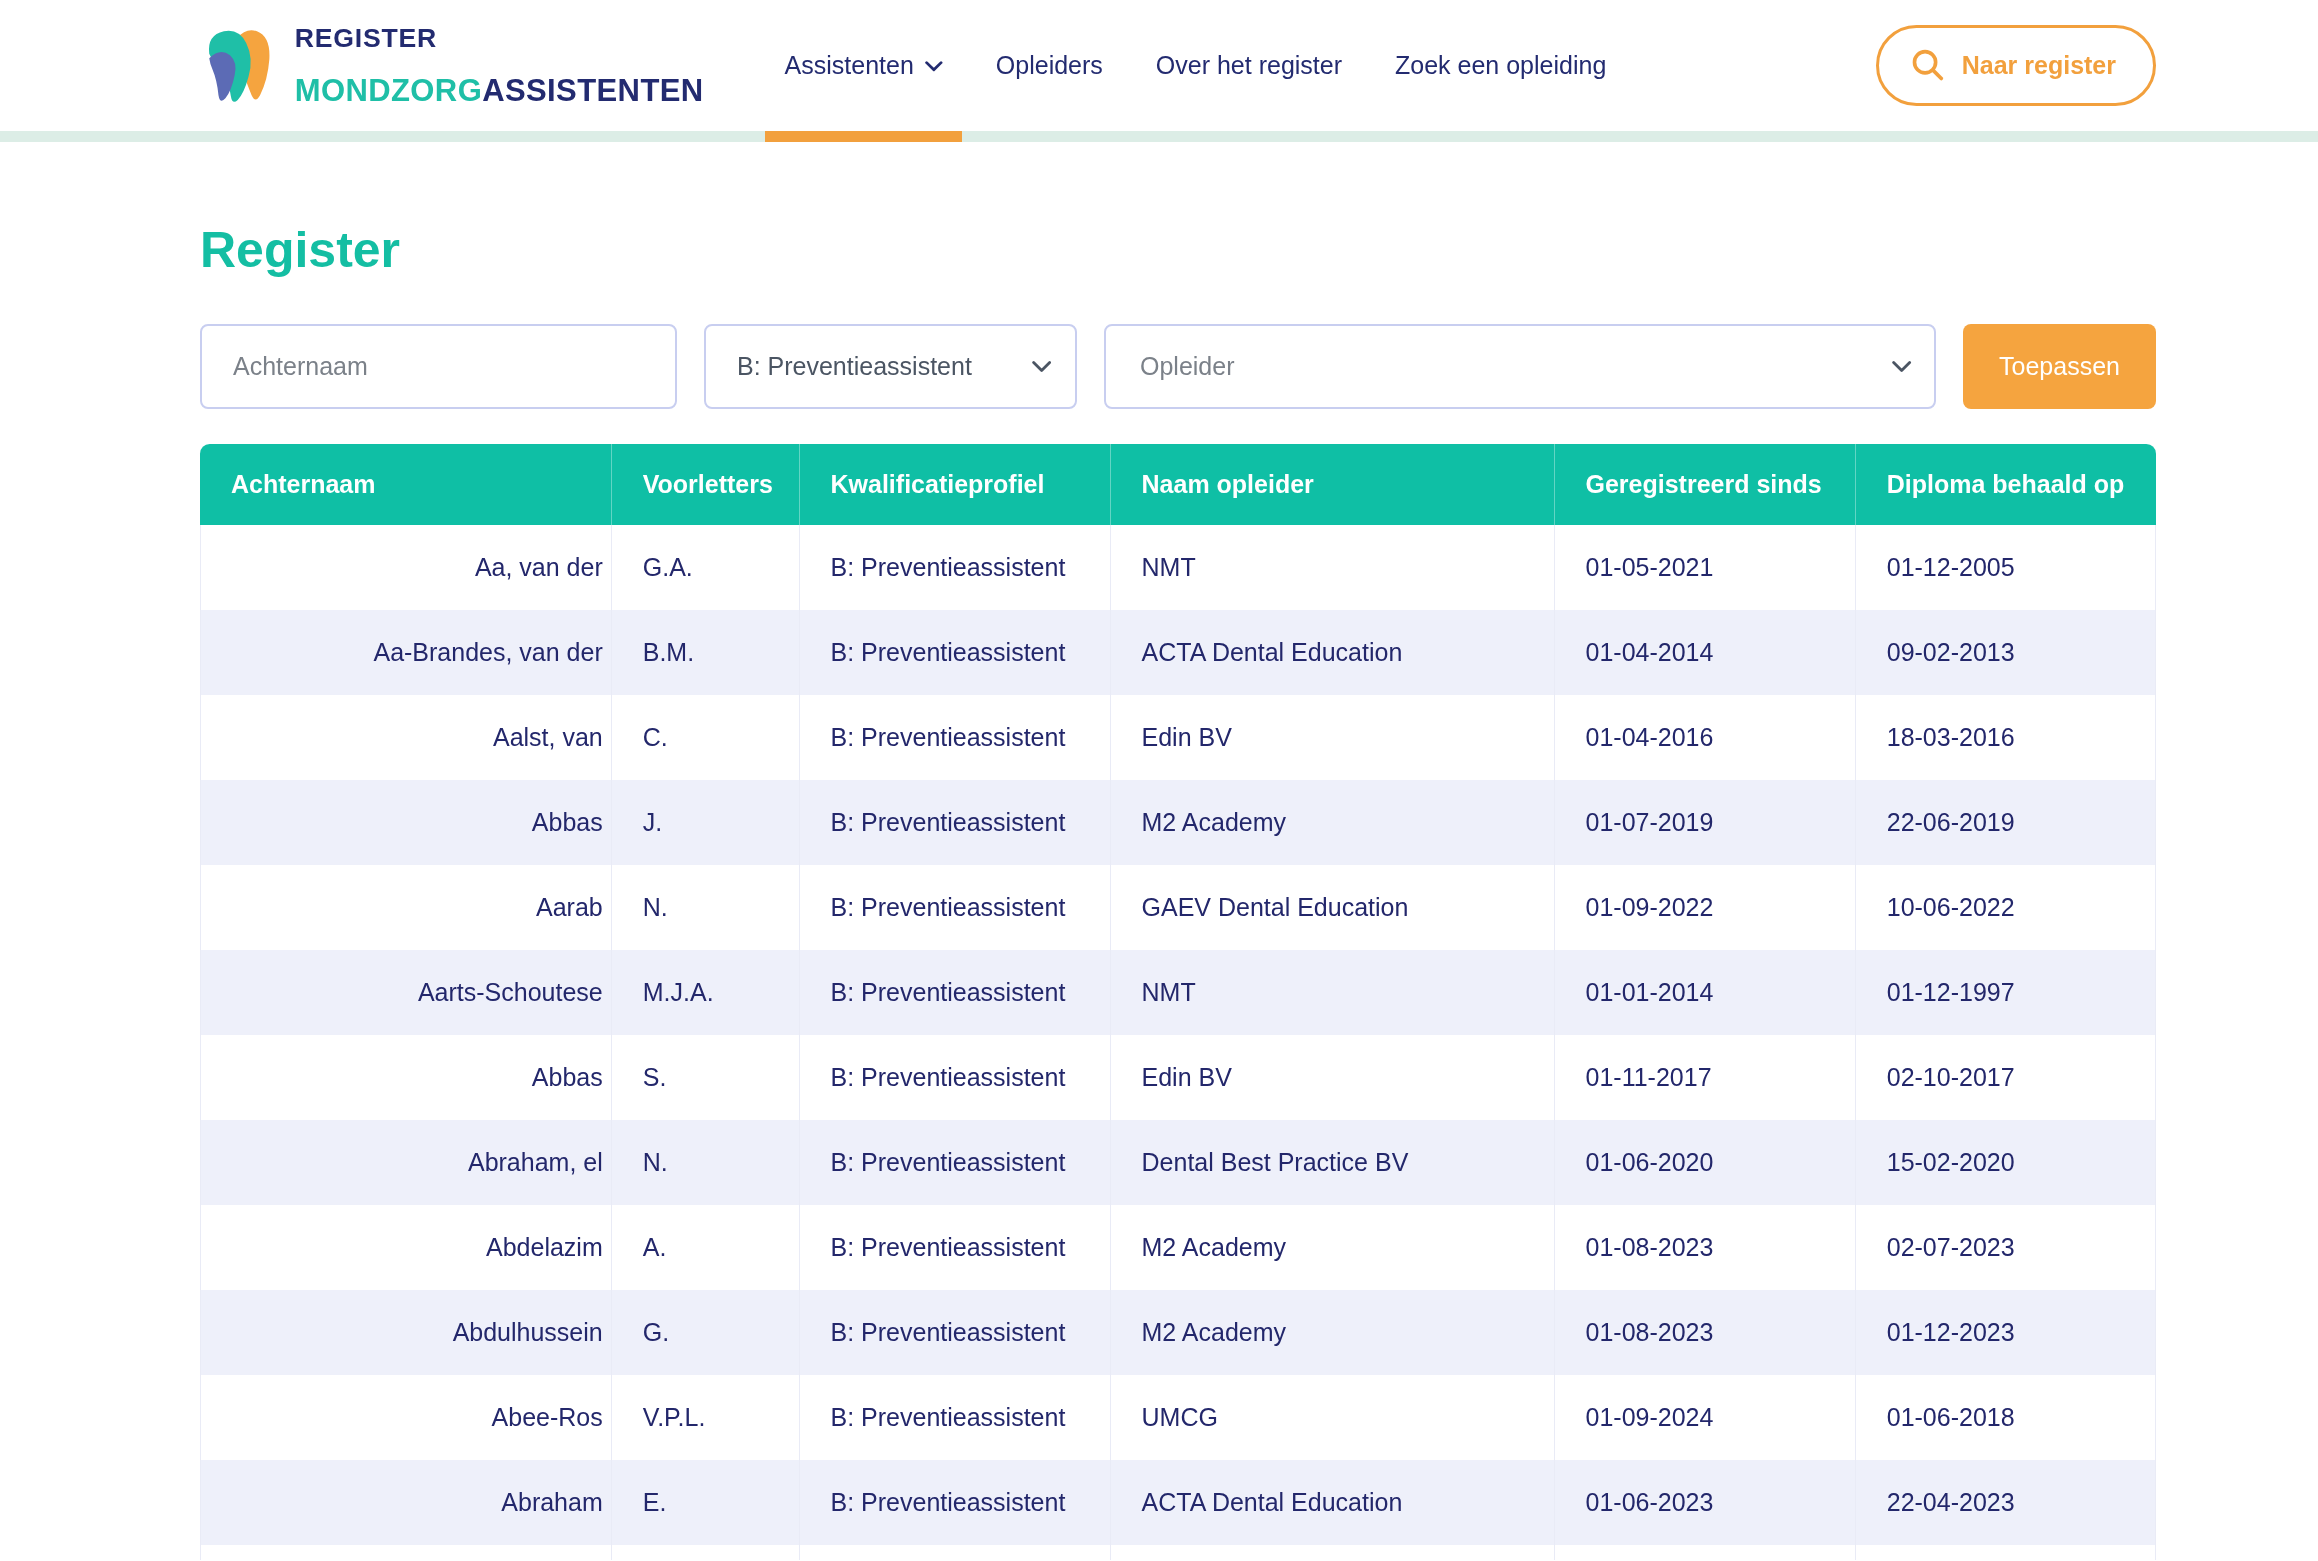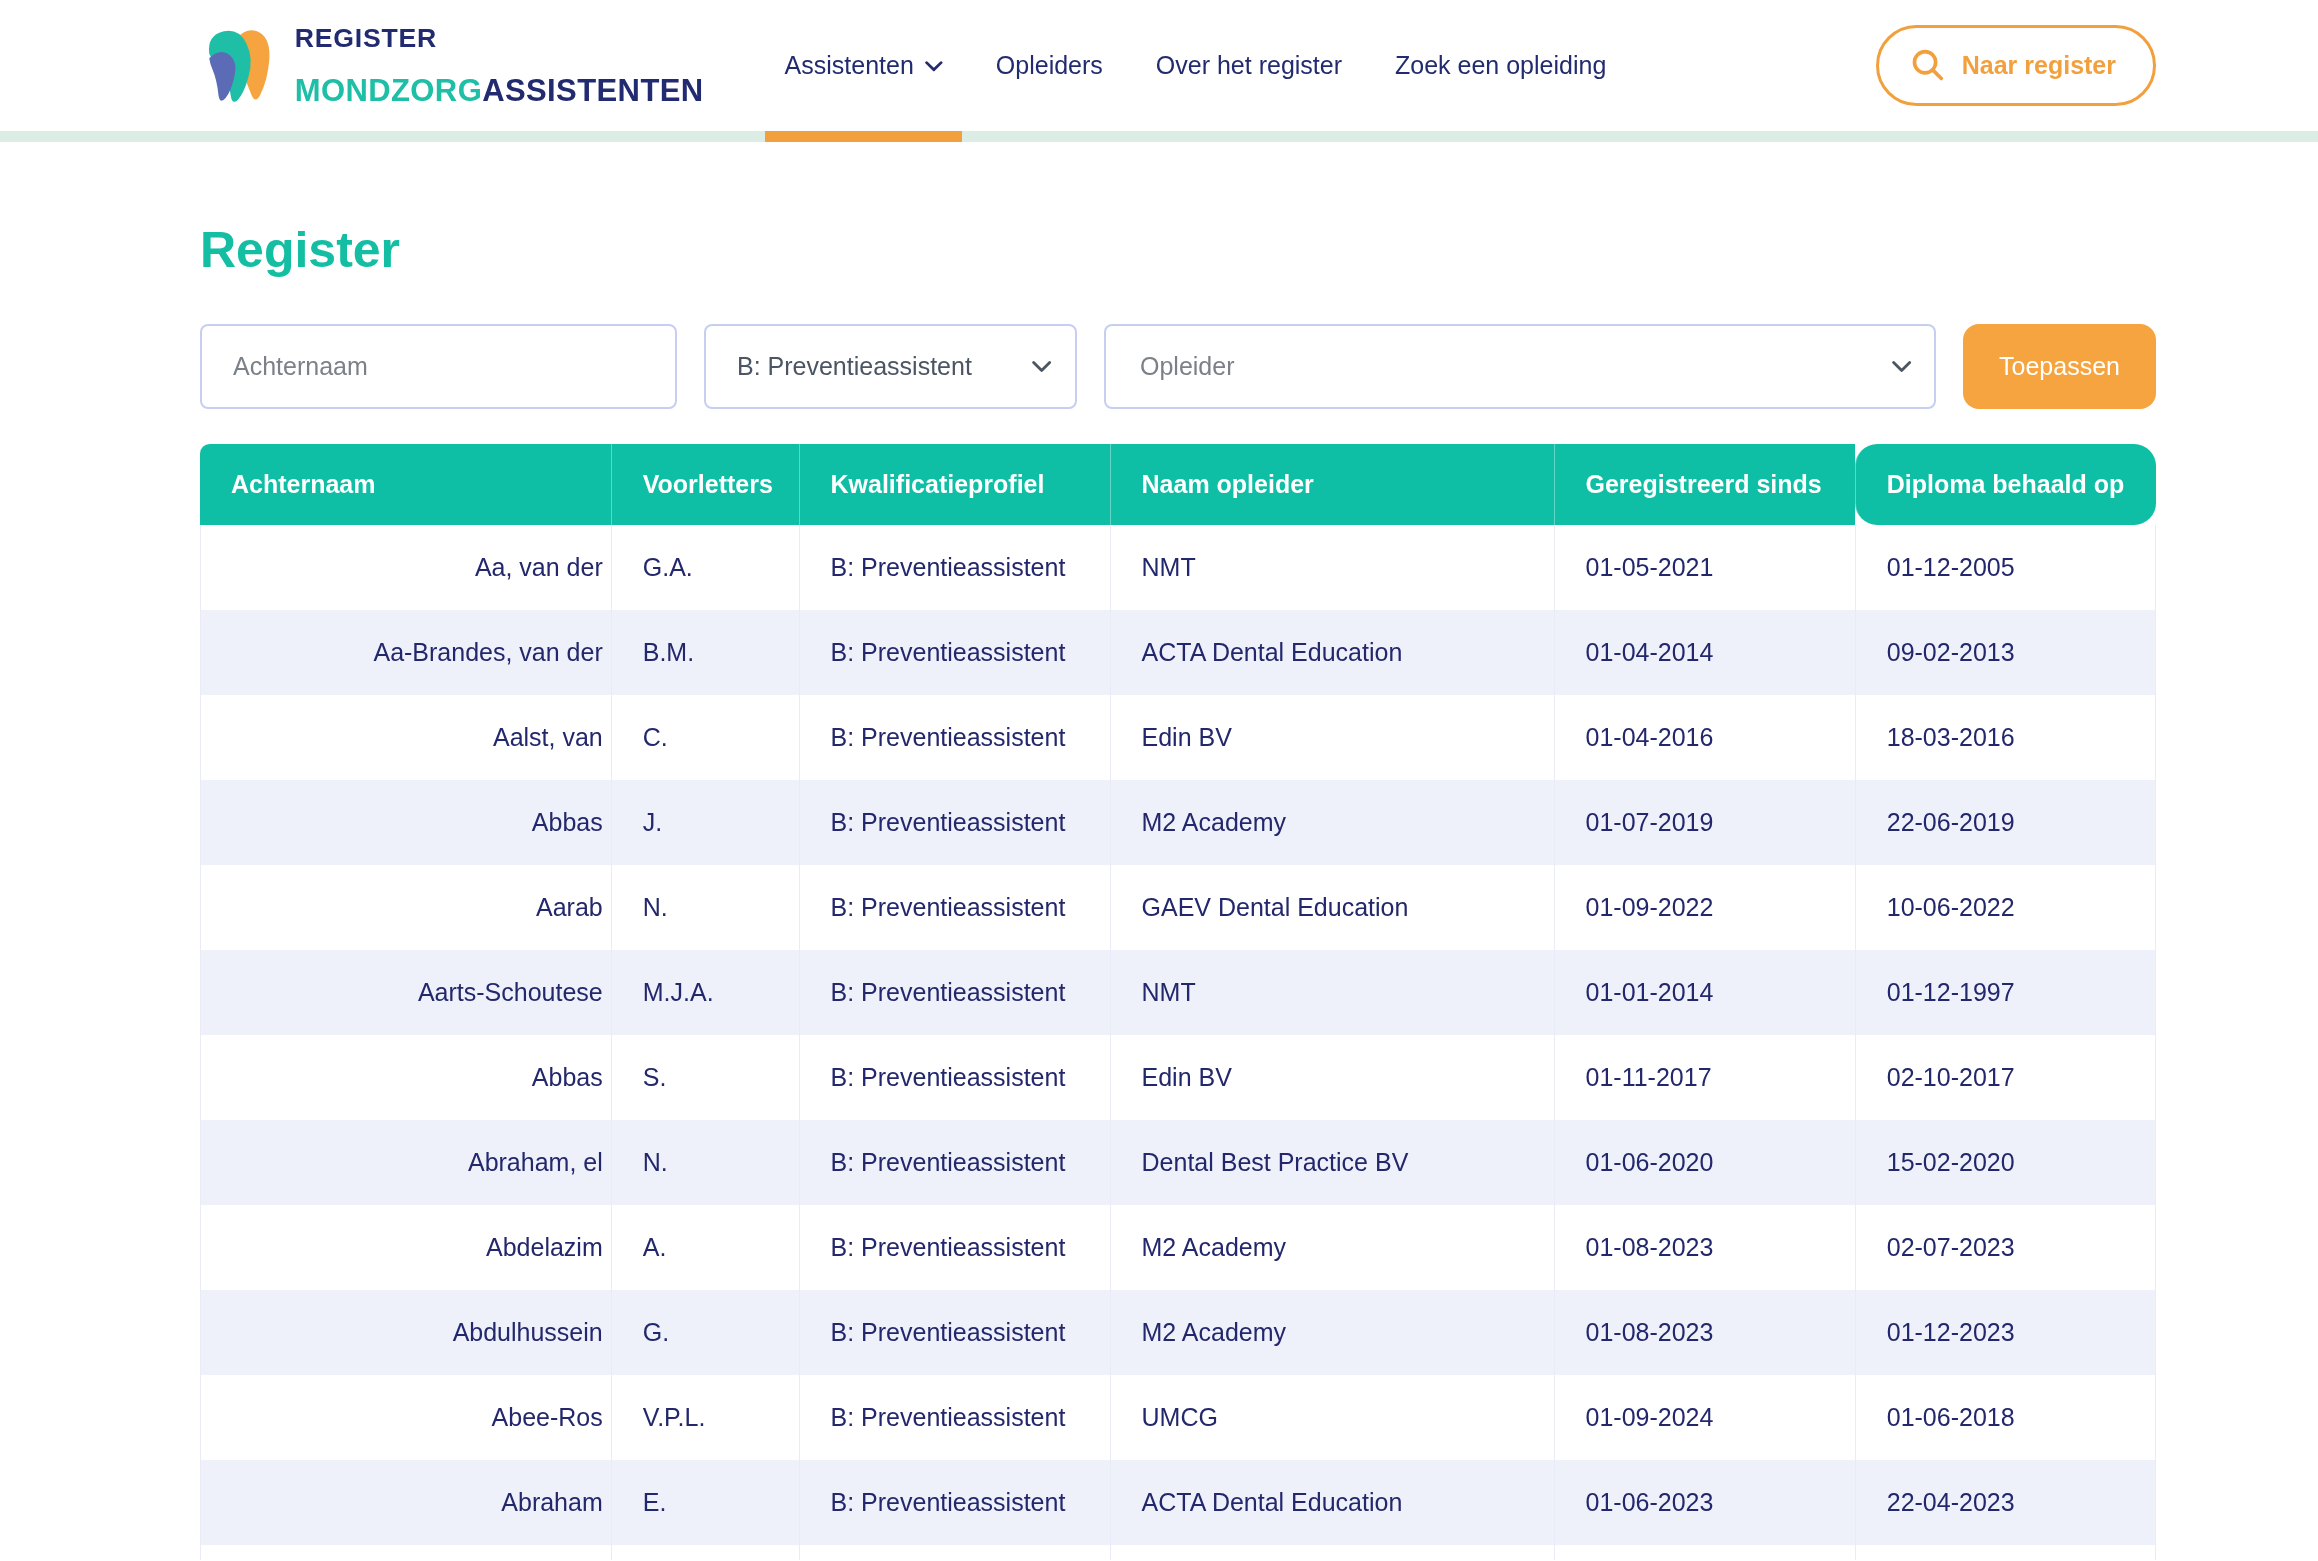--- a/index.html
+++ b/index.html
@@ -38,29 +38,29 @@
 
   .filters { display:flex; gap:27px; margin-top:45px; }
   .filter-control { height:85px; border:2.4px solid #c8cef0; border-radius:8px; background:#fff;
     font-size:25px; display:flex; align-items:center; padding:0 31px; color:#7b8189; }
   input.filter-control { width:477px; outline:none; }
   input.filter-control::placeholder { color:#7b8189; opacity:1; }
   .filter-select { justify-content:space-between; cursor:pointer; }
   .select-kwalificatie { width:373px; color:#4b5563; padding-right:24px; }
   .select-opleider { flex:1; padding-right:22.5px;padding-left:34px; }
   .select-chevron { width:19.3px; height:12px; flex:0 0 auto; margin-left:19.3px; }
-  .apply-button { width:193px; height:85px; border:none; border-radius:16px; background:#f5a43f;
+  .apply-button { width:193px; height:85px; border:none; border-radius:8px; background:#f5a43f;
     color:#ffffff; font-size:25px; font-weight:500; cursor:pointer; }
 
   
   table.register-table { width:100%; margin-top:35px; border-collapse:separate; border-spacing:0; }
   thead th { height:81px; background:#0fbfa5; color:#ffffff; font-size:25px; font-weight:700;
     text-align:left; padding:0 8px 0 31px; vertical-align:middle; }
   thead th:first-child { border-top-left-radius:9.7px; }
-  thead th:last-child  { border-top-right-radius:9.7px;border-radius:22px; }
+  thead th:last-child  { border-top-right-radius:9.7px; }
   thead th + th { border-left:1.6px solid rgba(255,255,255,0.35); }
 
   tbody td { height:85px; font-size:25px; color:#23276b; padding:0 8px 0 31px; vertical-align:middle;
     background:#ffffff; }
   tbody td + td { border-left:1.6px solid #e9ebf6; }
   tbody td:first-child { border-left:1.6px solid #e9ebf6;text-align:right; }
   tbody td:last-child  { border-right:1.6px solid #e9ebf6; }
   tbody tr.alt td { background:#eef0fa; }
   tbody tr.cut-row td { height:14.5px; background:#ffffff; }
 </style>

